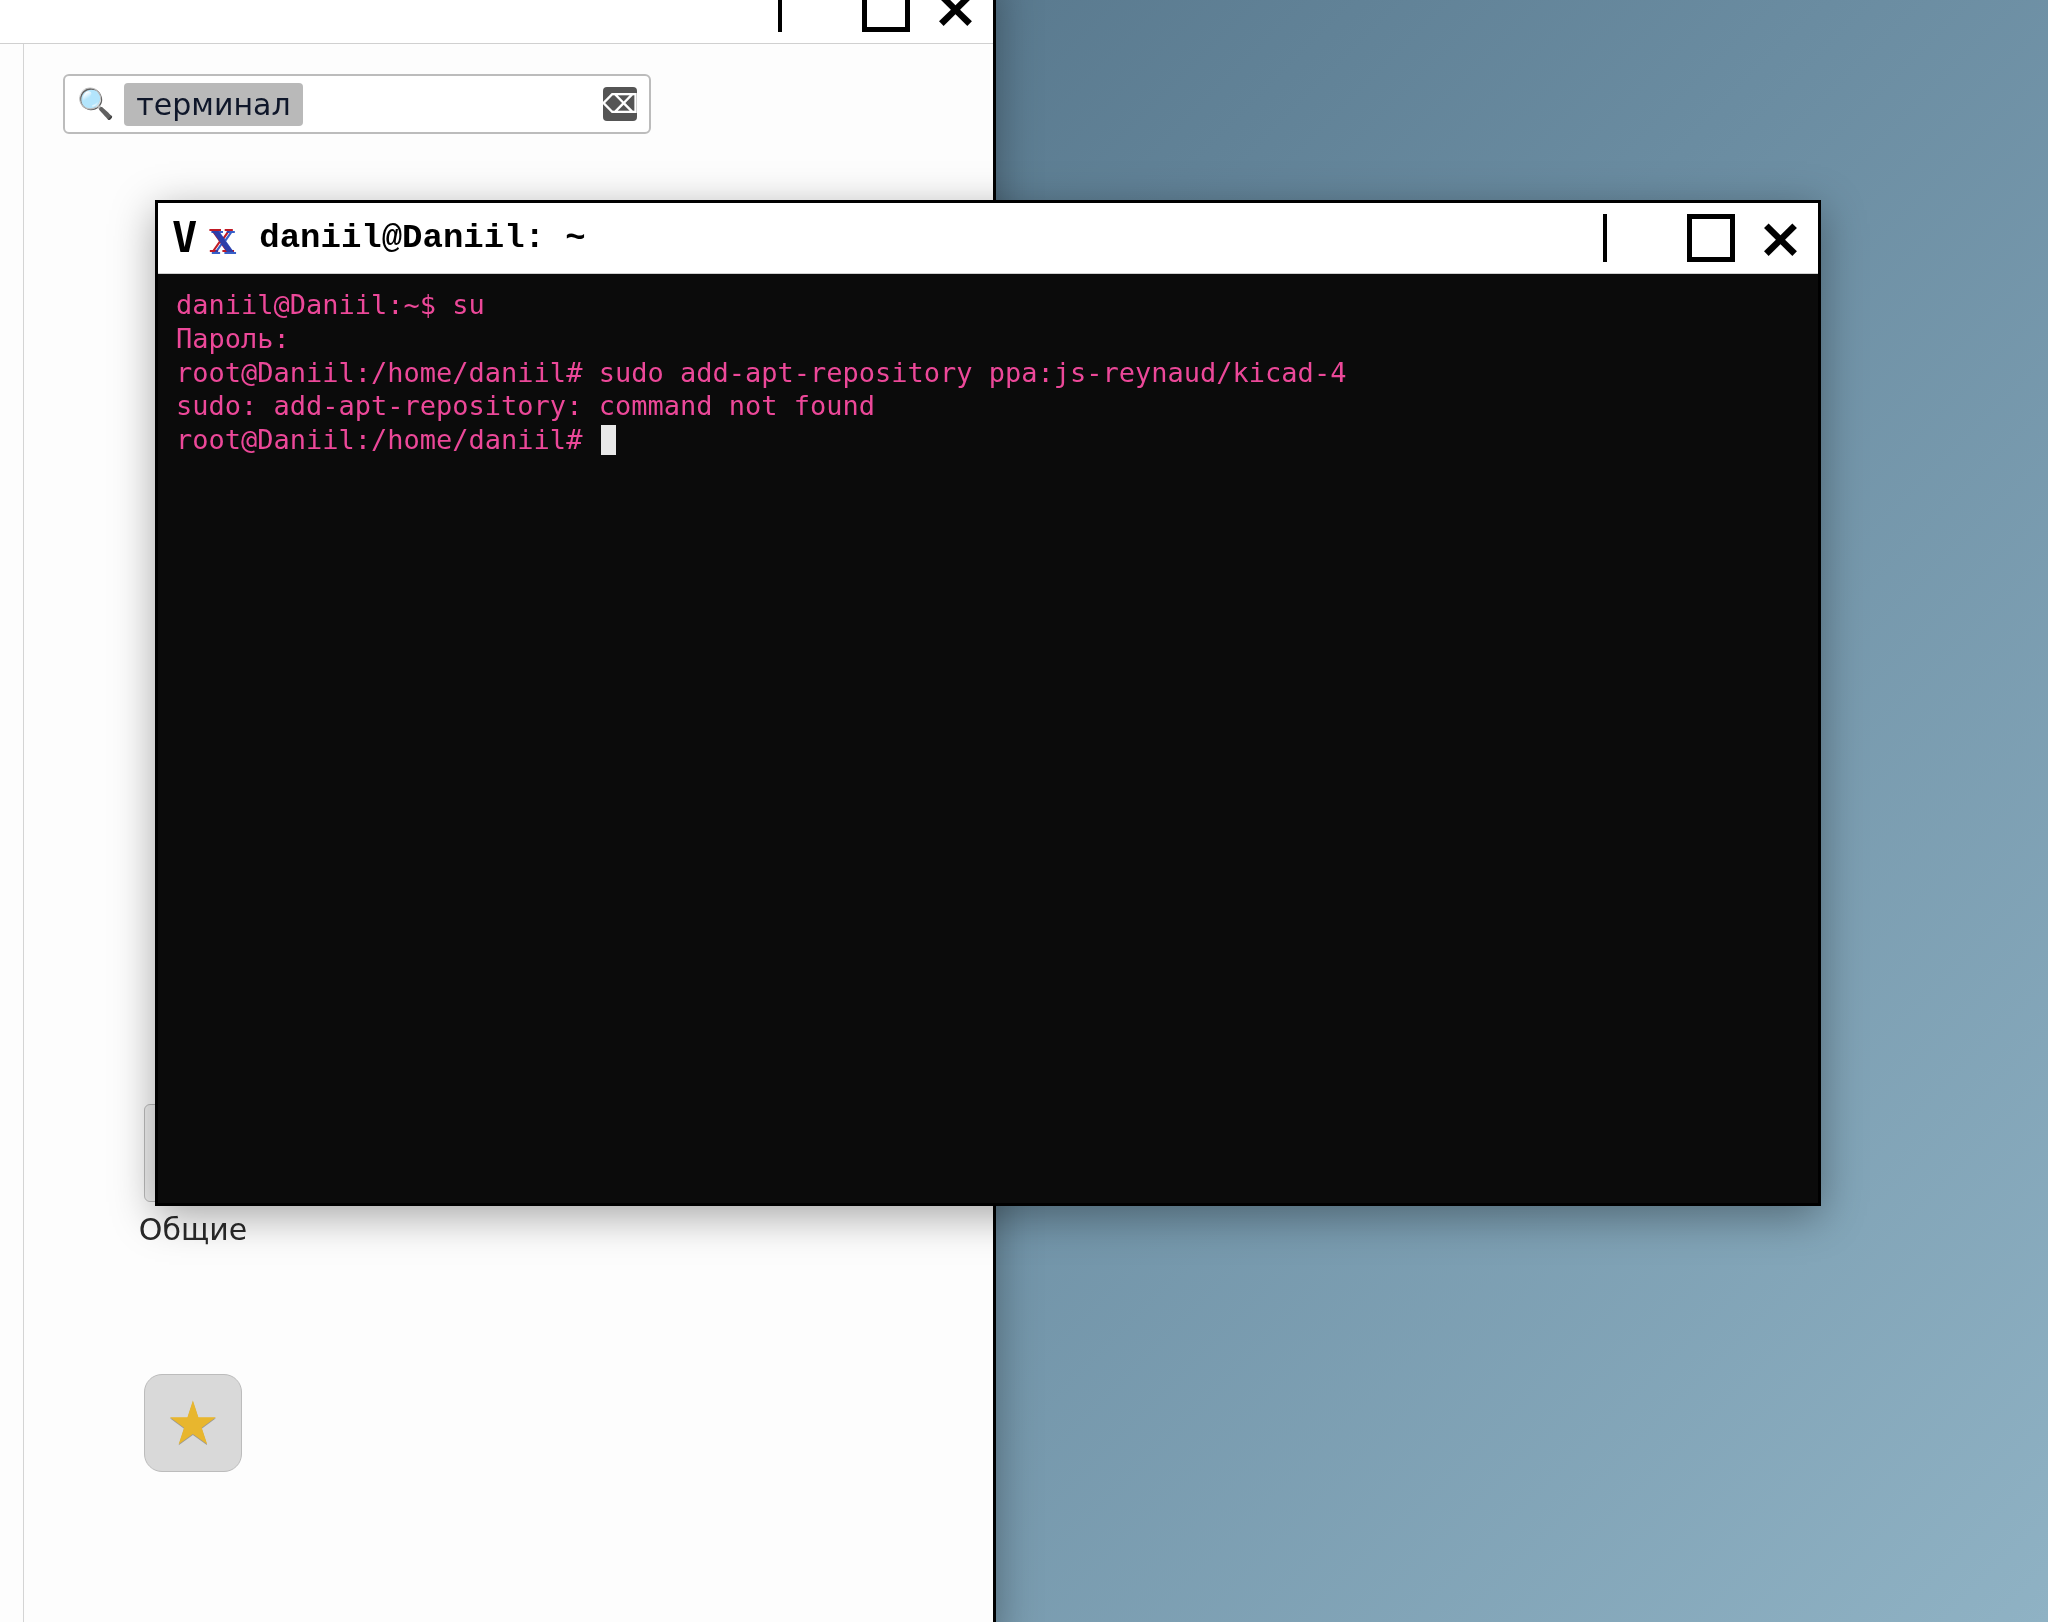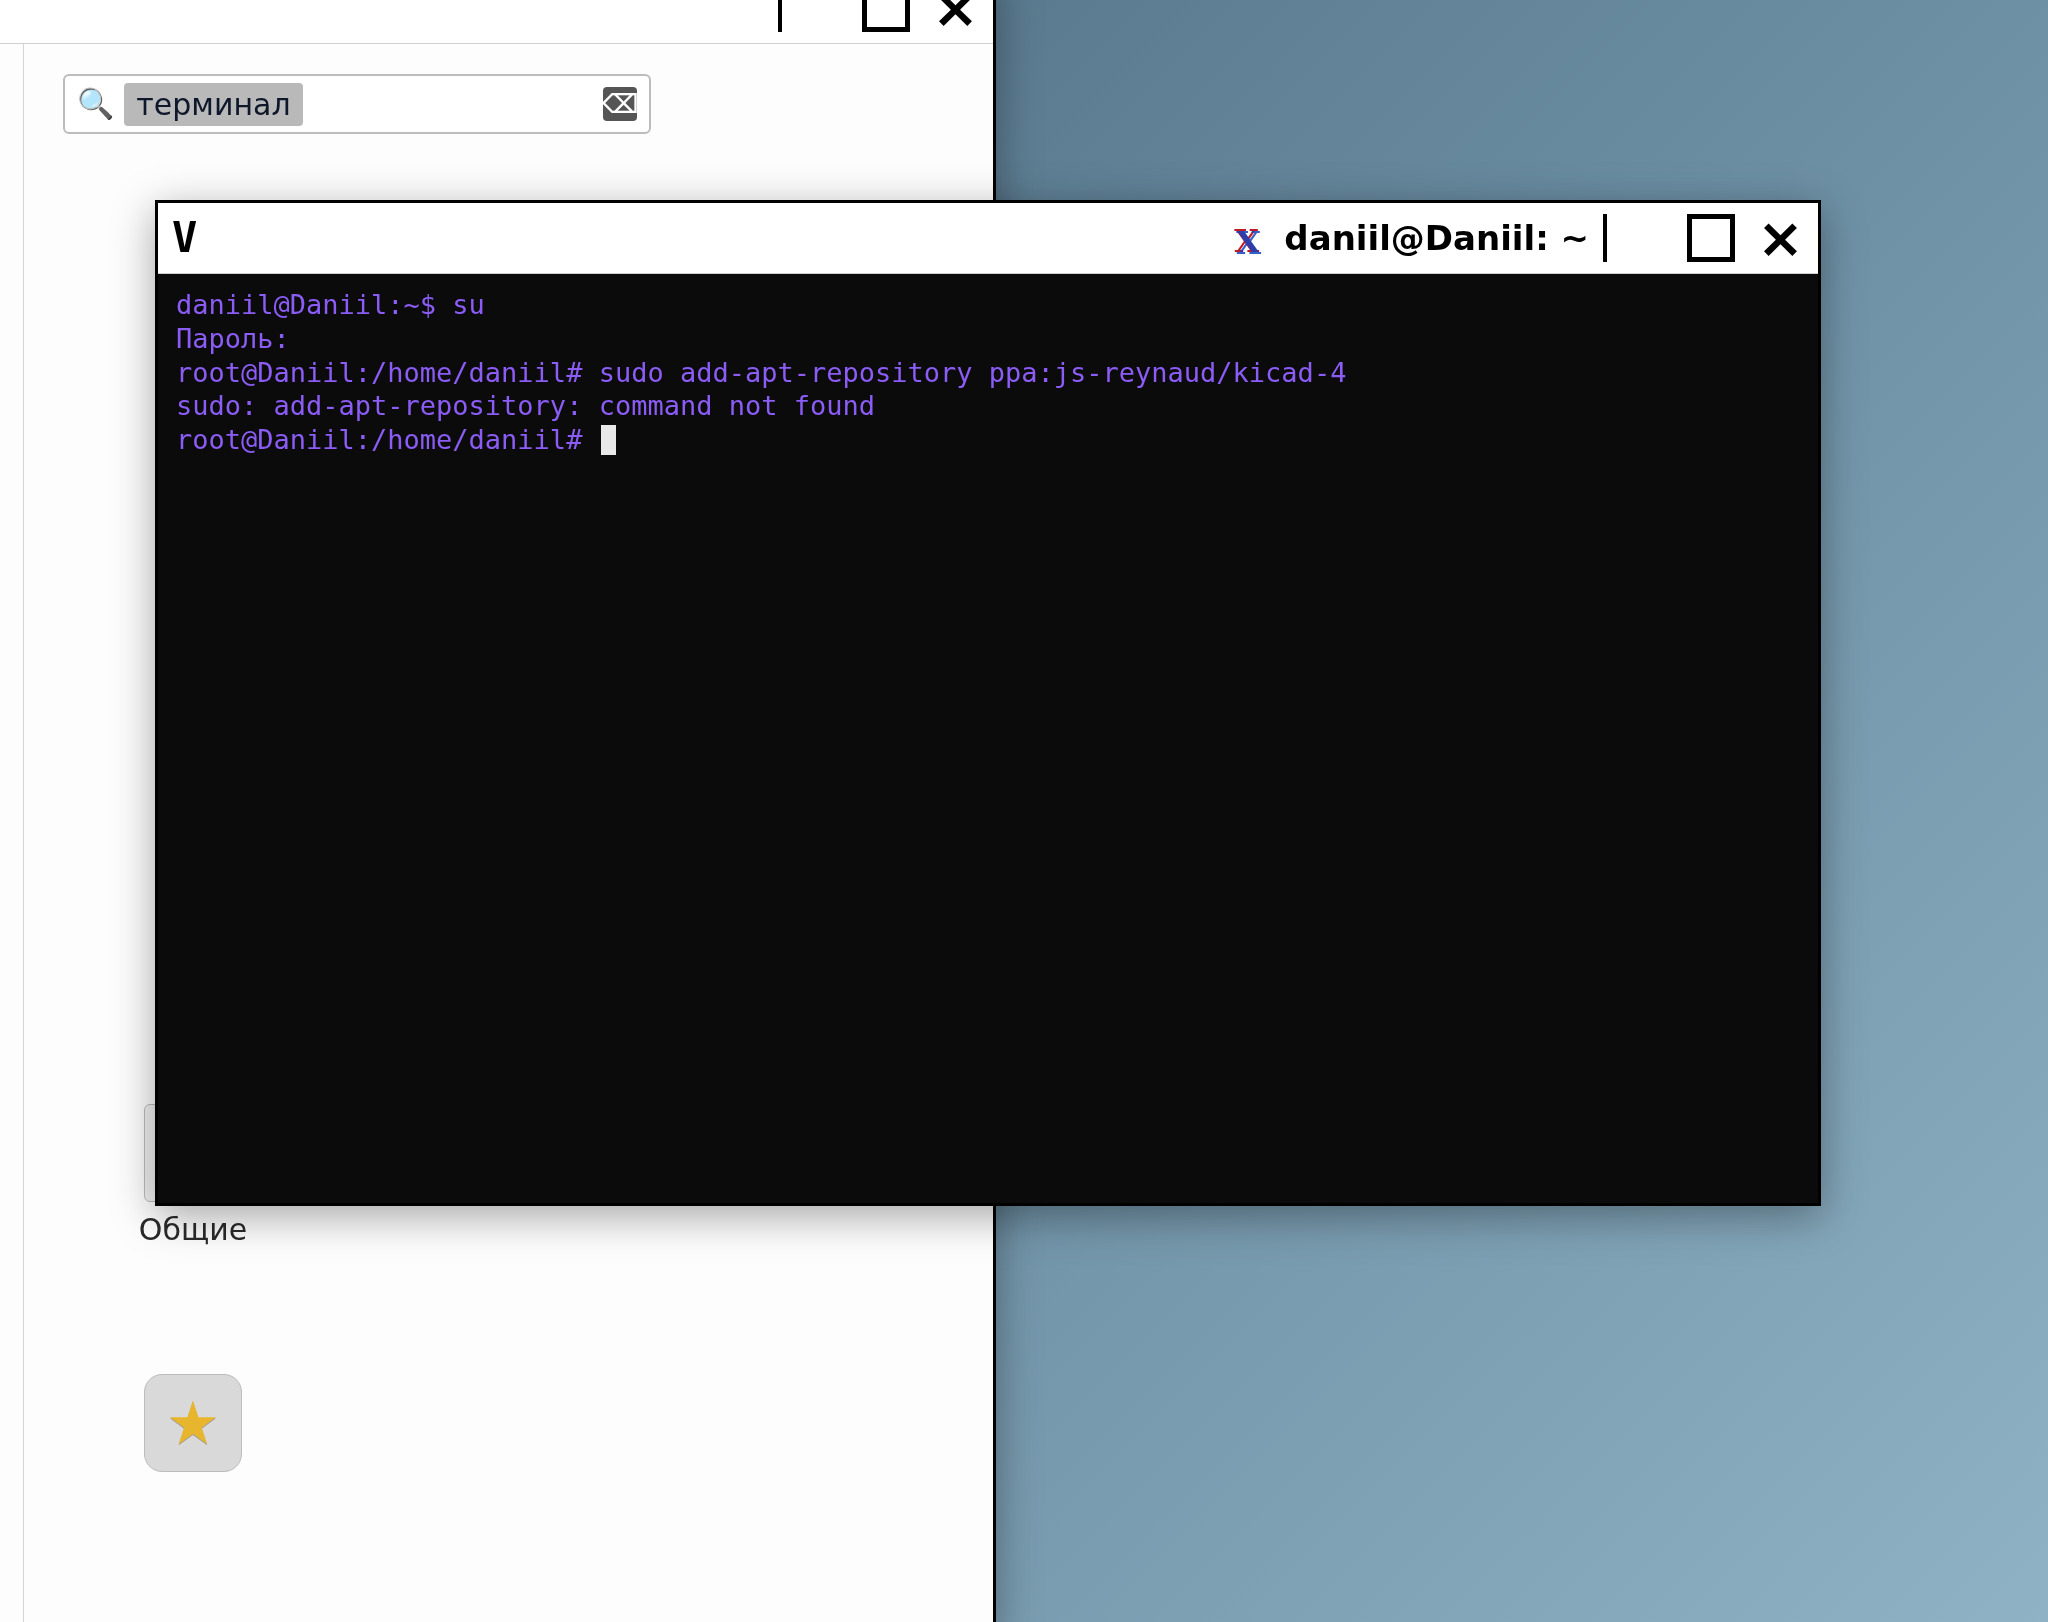--- a/index.html
+++ b/index.html
@@ -37,21 +37,21 @@
     display: flex;
     align-items: center;
     padding: 0 14px;
     border-bottom: 1px solid #d0d0d0;
     color: #000;
     font-weight: 600;
     font-size: 34px;
     gap: 14px;
   }
   .titlebar .left   { display:flex; align-items:center; gap:14px; }
-  .titlebar .center { flex:1; text-align:center; display:flex; align-items:center; justify-content:flex-end; gap:22px; }
+  .titlebar .center { flex:1; text-align:center; display:flex; align-items:center; justify-content:flex-start; gap:22px;font-family:Liberation Mono, monospace; }
   .titlebar .right  { display:flex; align-items:center; gap:22px; }
 
   .titlebar-btn {
     display:inline-flex;
     align-items:center;
     justify-content:center;
     color:#000;
     cursor:pointer;
     user-select:none;
     font-size: 48px;
@@ -93,21 +93,21 @@
     opacity:0.85;
   }
   .ctl-min  { font-size:56px; transform:translateY(10px); }
   .ctl-max  { width:38px; height:38px; border:5px solid #000; display:inline-block; }
   .ctl-close{ font-size:56px; font-weight:800; }
 
   
   .terminal-body {
     flex: 1 1 auto;
     background: #0b0b0b;
-    color: #8b5cf6;
+    color: #ec4899;
     font-family: "DejaVu Sans Mono", "Liberation Mono", monospace;
     font-size: 27px;
     line-height: 1.25;
     padding: 14px 18px 20px 18px;
     white-space: pre;
     overflow: hidden;
     position: relative;
   }
 
   .terminal-body .cursor {

